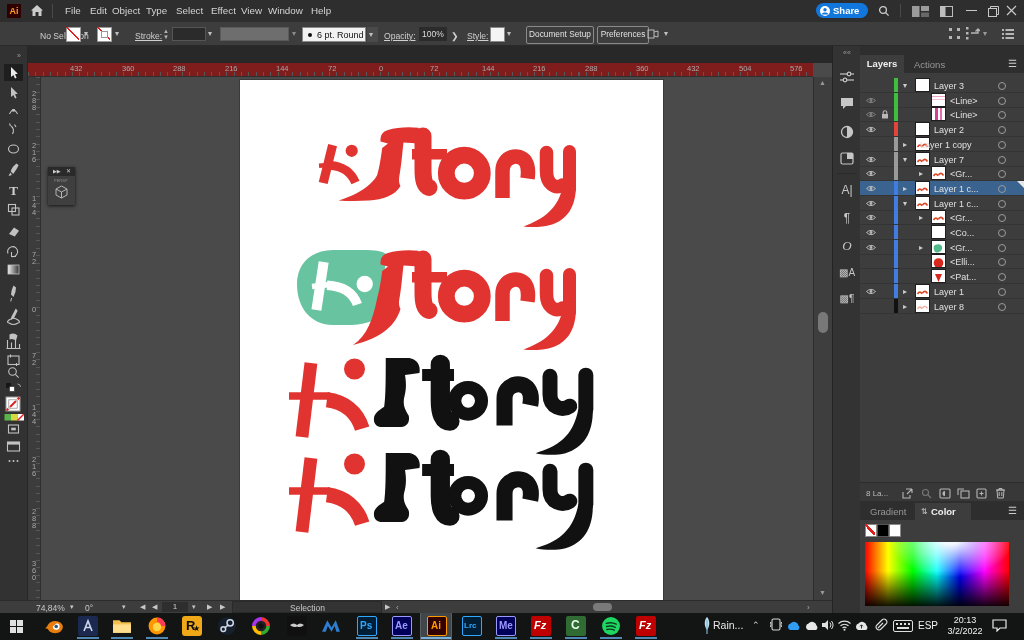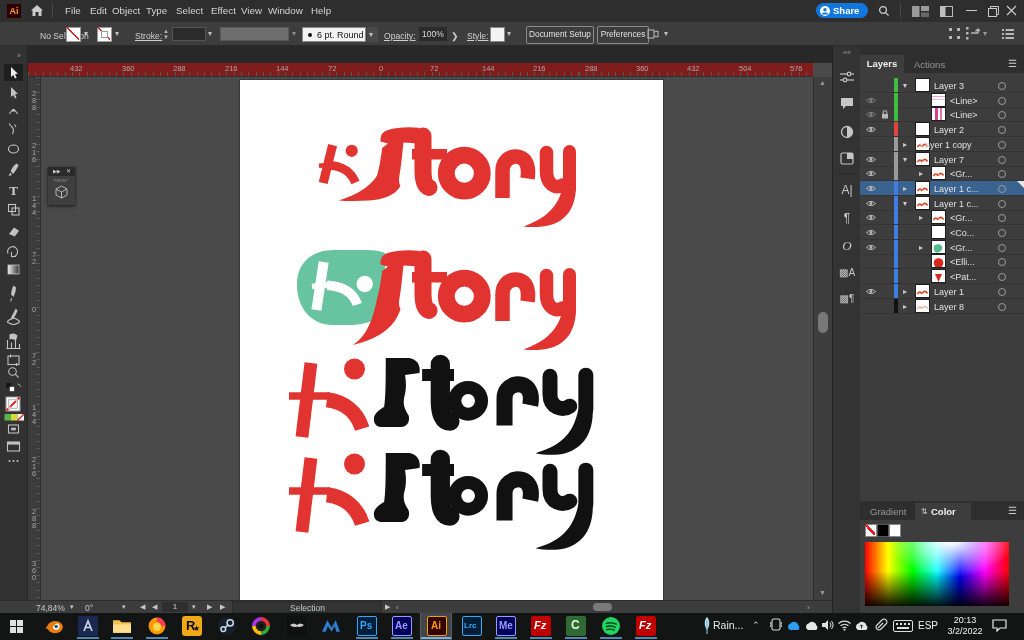--- a/index.html
+++ b/index.html
@@ -667,20 +667,45 @@
   <div class="lrow" style="top:252.5px;">
       <div class="cbar" style="background:#111111;"></div>
       <div class="lchev" style="left:43px;">▸</div>
       <div class="lthumb" style="left:56px;"><svg width="13" height="12" viewBox="0 0 13 12" opacity="0.45">
           <path d="M1.5 7 Q4 3 6 7 M6.5 6 Q9 2.5 11.5 6.5" stroke="#d42" stroke-width="1.4" fill="none"></path>
         </svg></div>
       <div class="lname" style="left:74px;">Layer 8</div>
       <div class="lcirc"></div>
     </div>
 
+  <div class="abs" style="left:0;top:436px;width:164px;height:22px;background:#383838;border-top:1px solid #2c2c2c;">
+    <div class="abs" style="left:6px;top:6px;font-size:8px;color:#bbb;">8 La...</div>
+    <svg class="abs" style="left:42px;top:5px" width="11" height="11" viewBox="0 0 11 11">
+      <path d="M1 4 L1 10 L8 10 L8 7 M4 1 L10 1 M10 1 L10 5 M10 1 L5 6" fill="none" stroke="#b5b5b5" stroke-width="1.1"></path>
+    </svg>
+    <svg class="abs" style="left:61px;top:5px" width="11" height="11" viewBox="0 0 11 11">
+      <circle cx="4.5" cy="4.5" r="3" fill="none" stroke="#777" stroke-width="1.1"></circle>
+      <line x1="7" y1="7" x2="10" y2="10" stroke="#777" stroke-width="1.1"></line>
+    </svg>
+    <svg class="abs" style="left:79px;top:5px" width="12" height="11" viewBox="0 0 12 11">
+      <rect x="1" y="1" width="10" height="9" rx="1" fill="none" stroke="#b5b5b5" stroke-width="1.1"></rect>
+      <path d="M6 3 A 2.5 2.5 0 0 0 6 8 Z" fill="#b5b5b5"></path>
+    </svg>
+    <svg class="abs" style="left:97px;top:5px" width="13" height="11" viewBox="0 0 13 11">
+      <rect x="4" y="3" width="8" height="7" fill="none" stroke="#b5b5b5" stroke-width="1.1"></rect>
+      <path d="M1 7 L1 1 L7 1" fill="none" stroke="#b5b5b5" stroke-width="1.1"></path>
+    </svg>
+    <svg class="abs" style="left:116px;top:5px" width="11" height="11" viewBox="0 0 11 11">
+      <rect x="1" y="1" width="9" height="9" rx="1" fill="none" stroke="#b5b5b5" stroke-width="1.1"></rect>
+      <path d="M5.5 3.5 L5.5 7.5 M3.5 5.5 L7.5 5.5" stroke="#b5b5b5" stroke-width="1.1"></path>
+    </svg>
+    <svg class="abs" style="left:135px;top:4px" width="11" height="12" viewBox="0 0 11 12">
+      <path d="M2 3 L9 3 L8.3 11 L2.7 11 Z M1 3 L10 3 M4 3 L4 1.5 L7 1.5 L7 3 M4.2 5 L4.2 9 M6.8 5 L6.8 9" fill="none" stroke="#b5b5b5" stroke-width="1"></path>
+    </svg>
+  </div>
 
   <div class="abs" style="left:0;top:455px;width:164px;height:19px;background:#2e2e2e;"></div>
   <div class="ptab" style="left:10px;top:460px;color:#989898;">Gradient</div>
   <div class="abs" style="left:55px;top:457px;width:56px;height:17px;background:#3d3d3d;">
     <span style="position:absolute;left:6px;top:4px;font-size:8px;color:#ccc;">⇅</span>
     <span style="position:absolute;left:16px;top:3px;font-size:9.5px;font-weight:bold;color:#f0f0f0;">Color</span>
   </div>
   <div class="abs" style="left:148px;top:459px;color:#cccccc;font-size:10px;">☰</div>
   <div class="abs" style="left:5px;top:478px;width:10px;height:11px;background:#fff;border:1px solid #888;">
     <div class="redline" style="width:10px;height:11px;background:linear-gradient(to top right,transparent 42%,#d22 42%,#d22 60%,transparent 60%);"></div>

